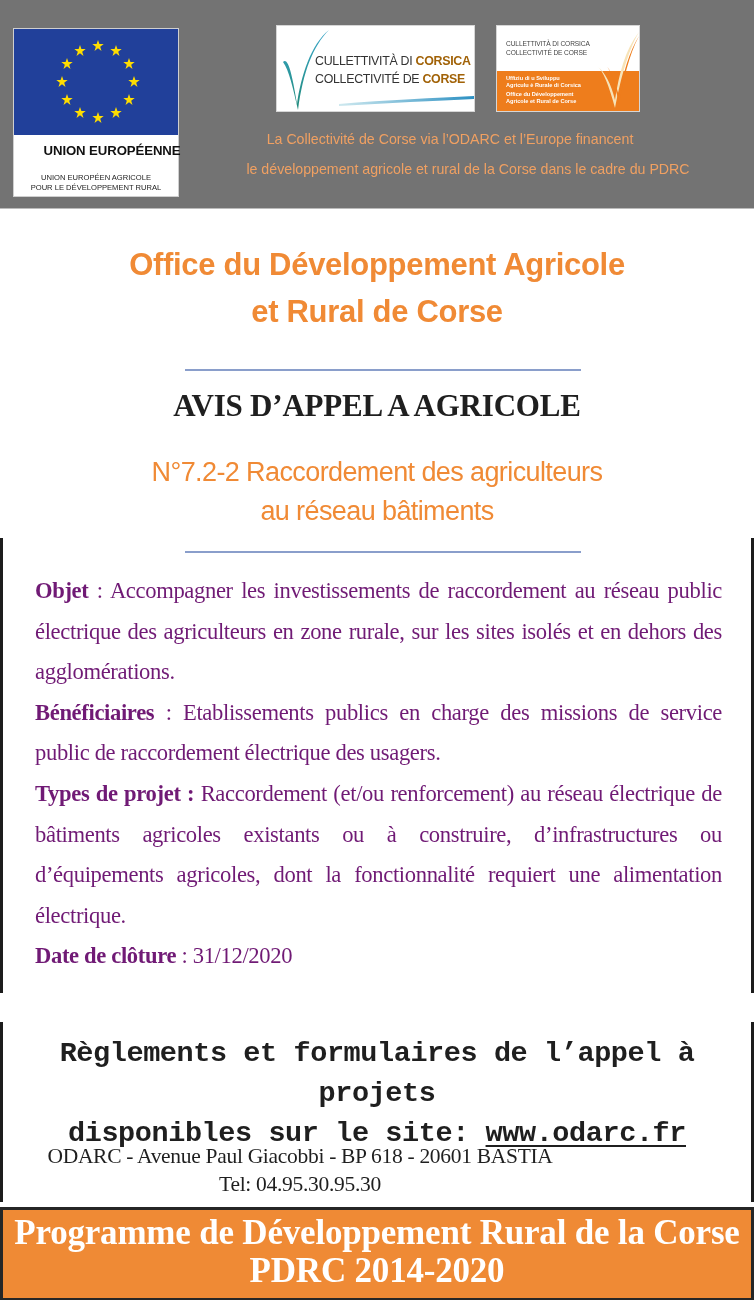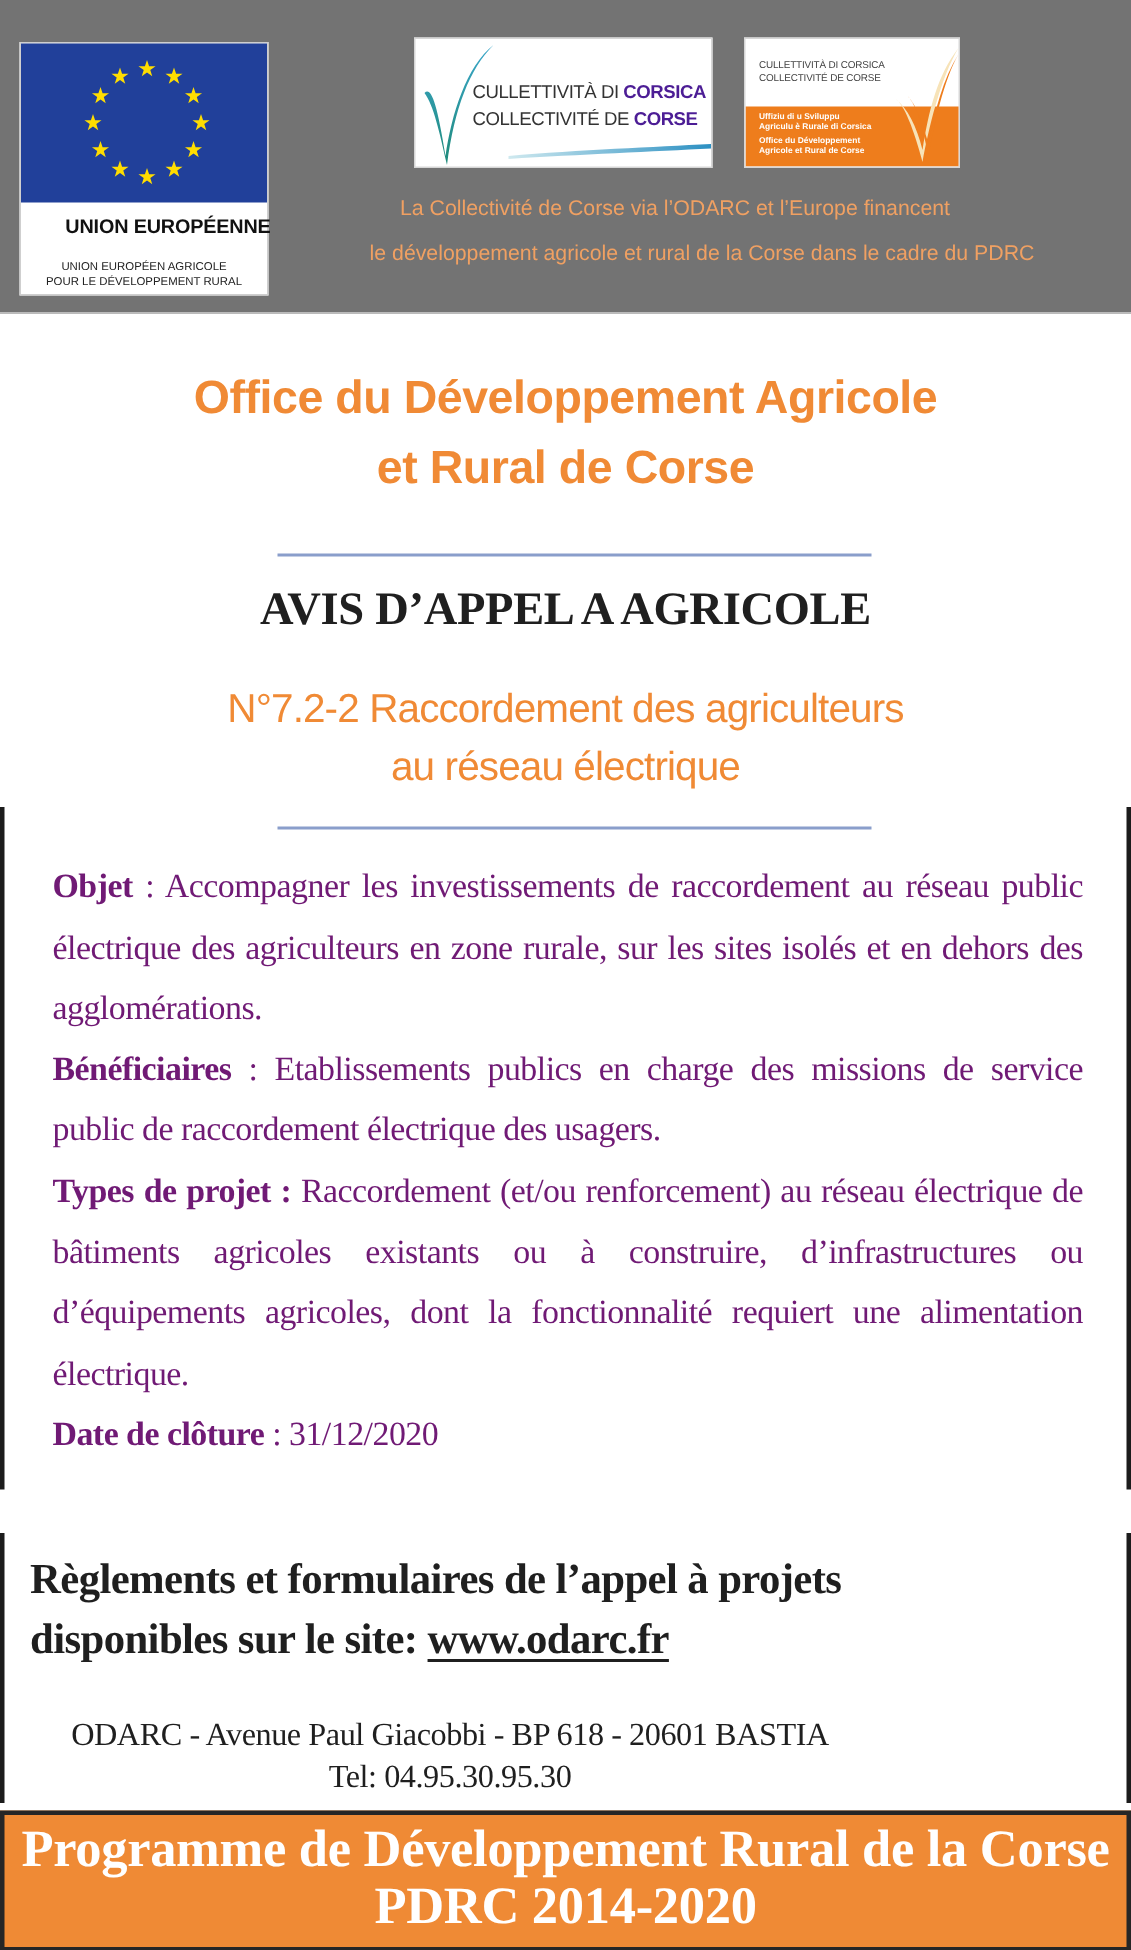--- a/index.html
+++ b/index.html
@@ -31,21 +31,21 @@
     position: absolute; left: 276px; top: 25px; width: 199px; height: 87px;
     background: #ffffff; border: 1px solid #d6d6d6; overflow: hidden;
   }
   .cdc-logo svg { position: absolute; left: 0; top: 0; }
   .cdc-line1, .cdc-line2 {
     position: absolute; left: 38px; font-family: "Liberation Sans", sans-serif;
     font-size: 12.4px; color: #333; white-space: nowrap; letter-spacing: -0.3px;
   }
   .cdc-line1 { top: 28px; }
   .cdc-line2 { top: 46px; }
-  .cdc-line1 b, .cdc-line2 b { color: #4c1d95; }
+  .cdc-line1 b, .cdc-line2 b { color: #a16207; }
 
   .odarc-logo {
     position: absolute; left: 496px; top: 25px; width: 144px; height: 87px;
     background: #ffffff; border: 1px solid #d6d6d6; overflow: hidden;
   }
   .odarc-logo svg { position: absolute; left: 0; top: 0; }
   .odarc-top1, .odarc-top2 {
     position: absolute; left: 9px; font-family: "Liberation Sans", sans-serif;
     font-size: 6.6px; color: #444; white-space: nowrap; letter-spacing: -0.1px;
   }
@@ -100,22 +100,22 @@
   .body-text {
     position: absolute; left: 35px; top: 571px; width: 687px;
     font-family: "Liberation Serif", serif; font-size: 22.6px; line-height: 40.6px;
     color: #701a75; text-align: justify; letter-spacing: -0.35px;
   }
   .body-text p { margin: 0; }
   .body-text b { font-weight: bold; }
 
   
   .download-text {
-    position: absolute; left: 20px; top: 1034px; width: 714px; text-align: left;
-    font-family: Liberation Serif, serif; font-weight: bold; font-size: 28.5px; line-height: 40px;
+    position: absolute; left: 20px; top: 1034px; width: 714px; text-align: center;
+    font-family: Liberation Mono, monospace; font-weight: bold; font-size: 28.5px; line-height: 40px;
     color: #1f1f1f; letter-spacing: -0.4px;
   }
   .download-text a { color: #1f1f1f; text-decoration: underline; text-underline-offset: 4px; }
   .address {
     position: absolute; left: 0; top: 1142px; width: 600px; text-align: center;
     font-family: "Liberation Serif", serif; font-size: 21.5px; line-height: 28px; color: #1f1f1f;
     letter-spacing: -0.3px;
   }
 
   
@@ -206,21 +206,21 @@
   <div>Office du Développement Agricole</div>
   <div>et Rural de Corse</div>
 </div>
 
 <div class="sep s1"></div>
 
 <div class="notice-title">AVIS D’APPEL A AGRICOLE</div>
 
 <div class="notice-subtitle">
   <div>N°7.2-2 Raccordement des agriculteurs</div>
-  <div>au réseau électrique</div>
+  <div>au réseau bâtiments</div>
 </div>
 
 <div class="sep s2"></div>
 
 <div class="vbar left1"></div>
 <div class="vbar right1"></div>
 
 <div class="body-text">
   <p><b>Objet</b><span> : </span><span>Accompagner les investissements de raccordement au réseau public électrique des agriculteurs en zone rurale, sur les sites isolés et en dehors des agglomérations.</span></p>
   <p><b>Bénéficiaires</b><span> : </span><span>Etablissements publics en charge des missions de service public de raccordement électrique des usagers.</span></p>

